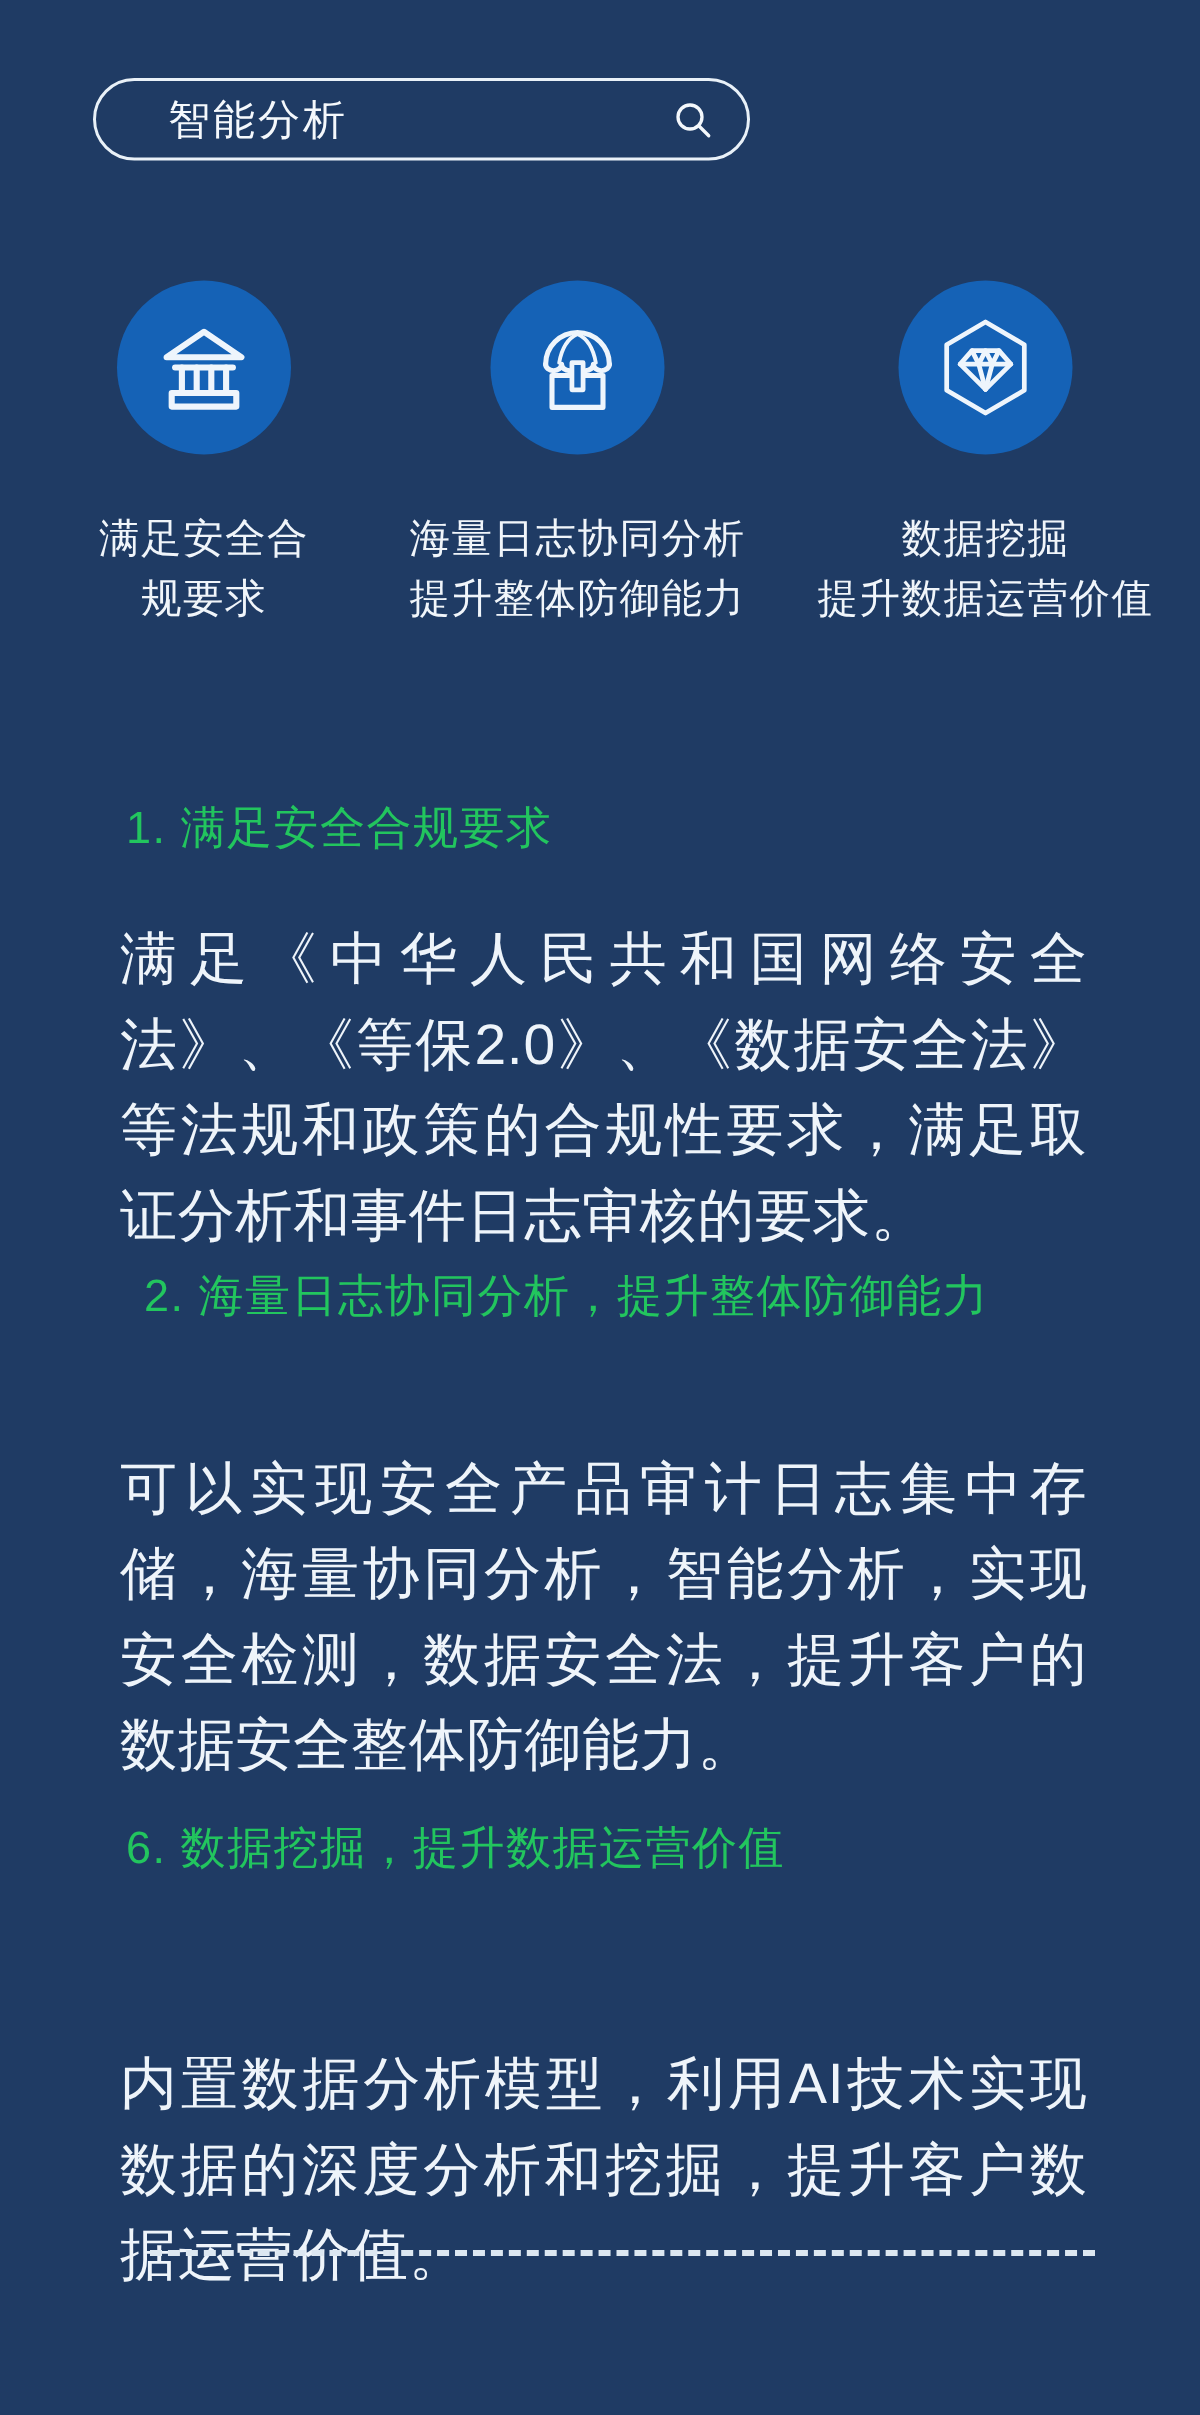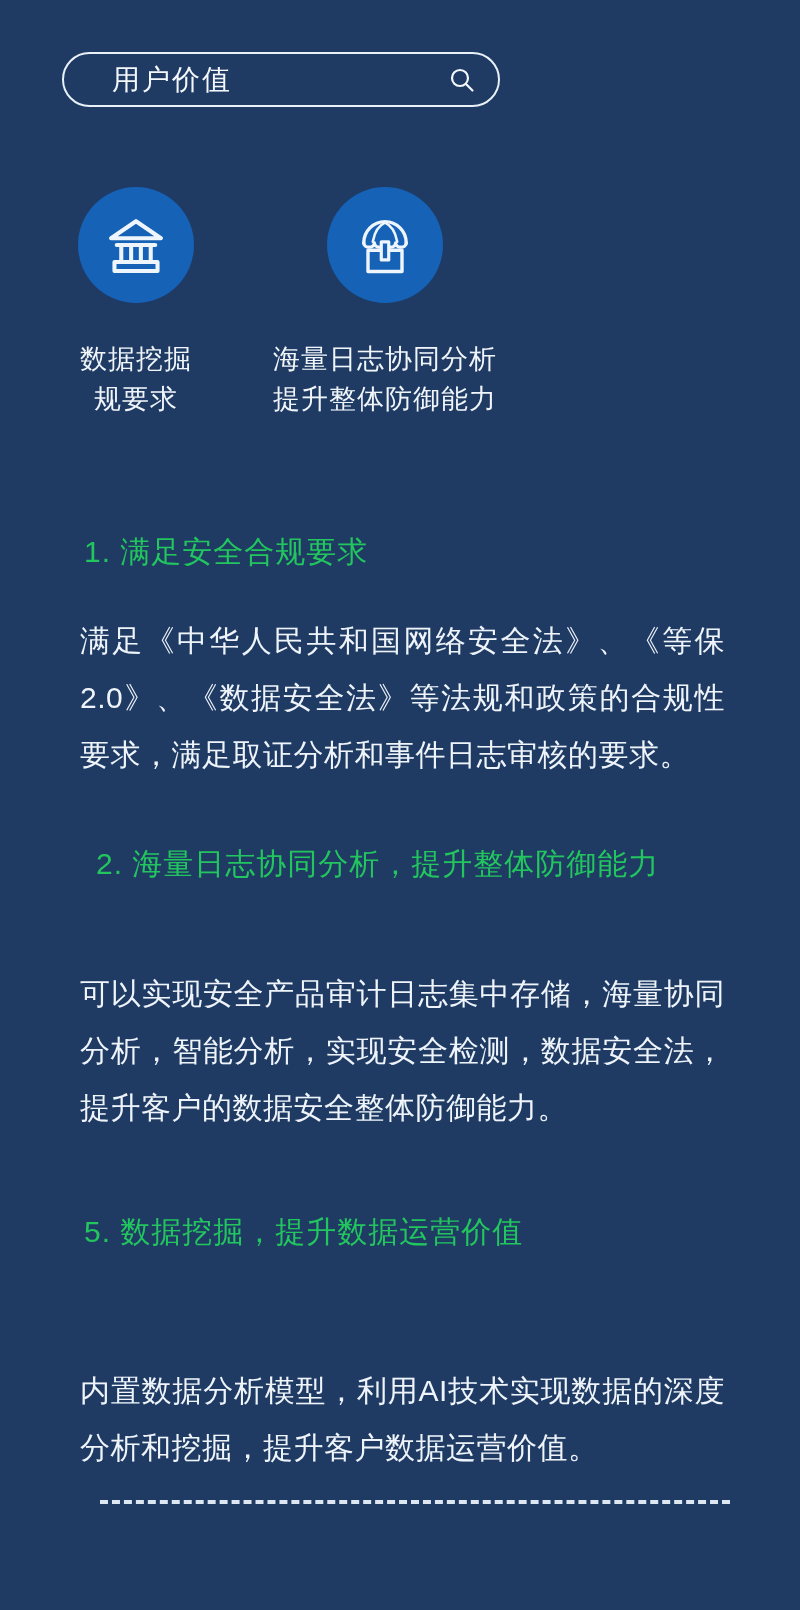--- a/index.html
+++ b/index.html
@@ -75,21 +75,21 @@
     color: #22c55e;
   }
   .heading-1 { top: 532px; }
   .heading-2 { top: 844px; margin-left: 12px; }
   .heading-3 { top: 1212px; }
   .section-body {
     position: absolute;
     left: 80px;
     width: 645px;
     margin: 0;
-    font-size: 30px;
+    font-size: 38px;
     line-height: 57px;
     letter-spacing: 0.5px;
     text-align: justify;
     color: #eef4fa;
   }
   .body-1 { top: 612px; }
   .body-2 { top: 965px; }
   .body-3 { top: 1362px; }
 
   .dashed-divider {
@@ -100,65 +100,79 @@
   }
 
   svg { display: block; }
 </style>
 </head>
 <body>
 
 <div class="canvas">
 
   <div class="pill">
-    <span class="pill-title">用户价值</span>
+    <span class="pill-title">智能分析</span>
     <span class="pill-search">
       <svg width="28" height="28" viewBox="0 0 28 28" fill="none">
         <circle cx="12" cy="12" r="8" stroke="#f4f8fc" stroke-width="2.2"></circle>
         <line x1="18" y1="18" x2="24.5" y2="24.5" stroke="#f4f8fc" stroke-width="2.2" stroke-linecap="round"></line>
       </svg>
     </span>
   </div>
 
   <div class="feature feature-1">
     <div class="circle">
       <svg width="68" height="68" viewBox="0 0 60 60" fill="none" stroke="#eef5fc" stroke-width="3.6" stroke-linejoin="round" stroke-linecap="round">
         <path d="M8 24 L30 9 L52 24 Z"></path>
         <line x1="13" y1="30" x2="47" y2="30"></line>
         <line x1="17" y1="30" x2="17" y2="45"></line>
         <line x1="25.7" y1="30" x2="25.7" y2="45"></line>
         <line x1="34.3" y1="30" x2="34.3" y2="45"></line>
         <line x1="43" y1="30" x2="43" y2="45"></line>
         <rect x="11" y="45" width="38" height="8"></rect>
       </svg>
     </div>
-    <div class="caption">数据挖掘
+    <div class="caption">满足安全合
 规要求</div>
   </div>
 
   <div class="feature feature-2">
     <div class="circle">
       <svg width="68" height="68" viewBox="0 0 64 64" fill="none" stroke="#eef5fc" stroke-width="3.2" stroke-linejoin="round" stroke-linecap="round">
         <path d="M12 30 A20 20 0 0 1 52 30"></path>
         <path d="M12 30 A5 4 0 0 0 22 30 A5 4 0 0 0 32 30 A5 4 0 0 0 42 30 A5 4 0 0 0 52 30"></path>
         <path d="M32 11 Q23 15 20.5 29" stroke-width="2.4"></path>
         <path d="M32 11 Q41 15 43.5 29" stroke-width="2.4"></path>
         <rect x="16" y="37" width="32" height="20"></rect>
         <rect x="28.5" y="29" width="7" height="17" fill="#1562b6" stroke-width="3"></rect>
       </svg>
     </div>
     <div class="caption">海量日志协同分析
 提升整体防御能力</div>
   </div>
 
+  <div class="feature feature-3">
+    <div class="circle">
+      <svg width="72" height="72" viewBox="0 0 64 64" fill="none" stroke="#eef5fc" stroke-width="2.8" stroke-linejoin="round" stroke-linecap="round">
+        <path d="M32 5 L55 18.5 L55 45.5 L32 59 L9 45.5 L9 18.5 Z"></path>
+        <path d="M24 22 L40 22 L47 30 L32 45 L17 30 Z"></path>
+        <line x1="17" y1="30" x2="47" y2="30"></line>
+        <path d="M24 22 L28 30 L32 22 L36 30 L40 22"></path>
+        <line x1="28" y1="30" x2="32" y2="45"></line>
+        <line x1="36" y1="30" x2="32" y2="45"></line>
+      </svg>
+    </div>
+    <div class="caption">数据挖掘
+提升数据运营价值</div>
+  </div>
 
   <h2 class="section-heading heading-1">1. 满足安全合规要求</h2>
   <p class="section-body body-1">满足《中华人民共和国网络安全法》、《等保2.0》、《数据安全法》等法规和政策的合规性要求，满足取证分析和事件日志审核的要求。</p>
 
   <h2 class="section-heading heading-2">2. 海量日志协同分析，提升整体防御能力</h2>
   <p class="section-body body-2">可以实现安全产品审计日志集中存储，海量协同分析，智能分析，实现安全检测，数据安全法，提升客户的数据安全整体防御能力。</p>
 
-  <h2 class="section-heading heading-3">5. 数据挖掘，提升数据运营价值</h2>
+  <h2 class="section-heading heading-3">6. 数据挖掘，提升数据运营价值</h2>
   <p class="section-body body-3">内置数据分析模型，利用AI技术实现数据的深度分析和挖掘，提升客户数据运营价值。</p>
 
   <div class="dashed-divider"></div>
 
 </div>
 
 </body></html>

